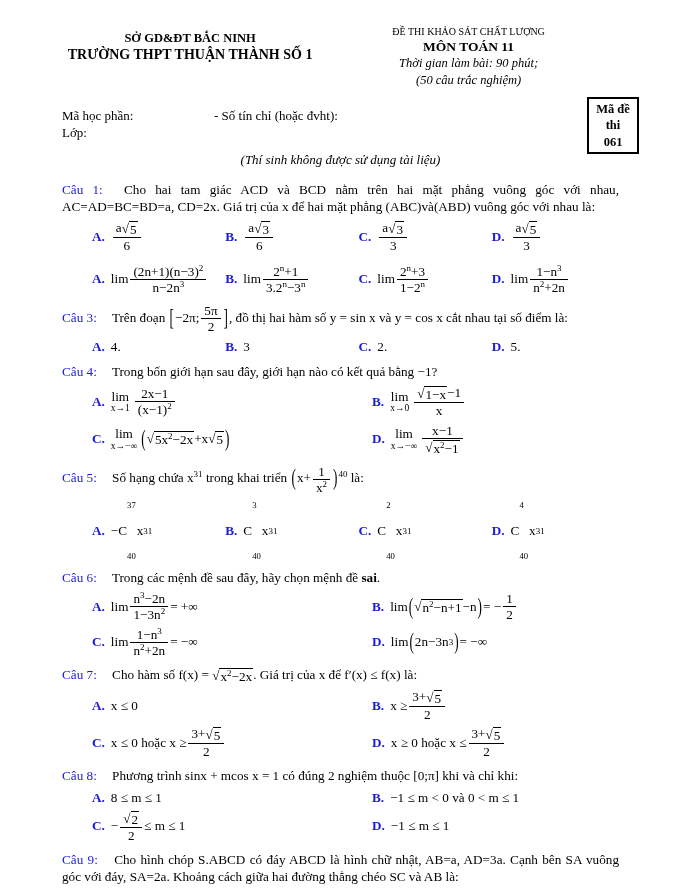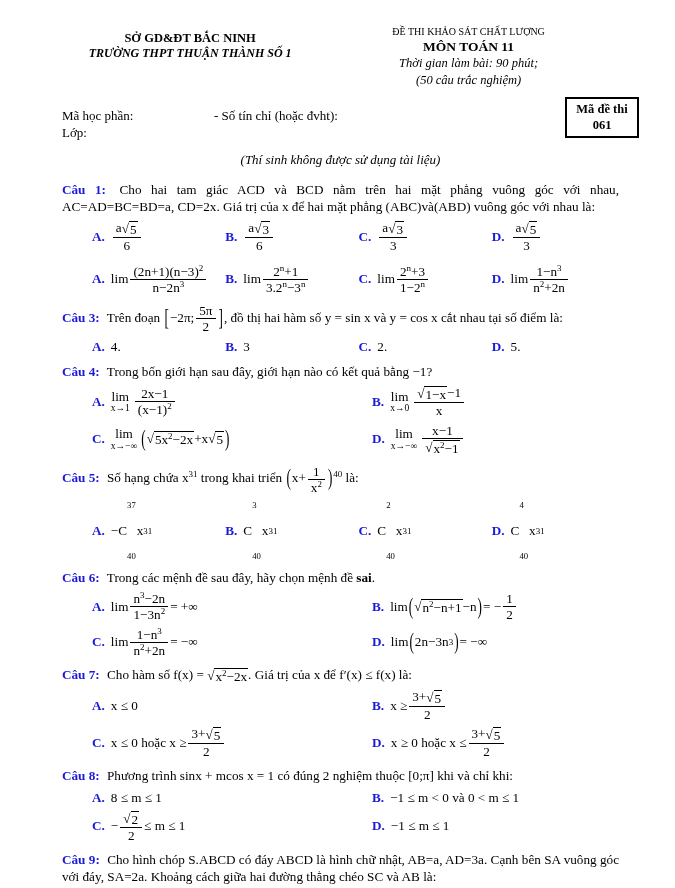--- a/index.html
+++ b/index.html
@@ -6,40 +6,40 @@
   *{margin:0;padding:0;box-sizing:border-box;}
   html,body{background:#fff;}
   body{font-family:"Liberation Serif","DejaVu Serif",serif;color:var(--ink);}
   .page{position:relative;width:675px;height:888px;background:var(--bg);
         padding:26px 56px 16px 62px;display:flex;flex-direction:column;overflow:hidden;}
 
   
   .header-row{display:flex;}
   .header-left{width:46%;text-align:center;font-weight:700;padding-top:4px;}
   .hl1{font-size:12.5px;line-height:1.3;}
-  .hl2{font-size:12px;line-height:1.3;font-style:italic;}
+  .hl2{font-size:14px;line-height:1.3;}
   .header-right{width:54%;text-align:center;}
   .hr1{font-size:10px;font-weight:400;line-height:1.25;}
   .hr2{font-size:13.5px;font-weight:700;line-height:1.25;}
   .hr3,.hr4{font-size:12.5px;font-style:italic;line-height:1.3;}
 
   
   .meta{margin-top:19px;font-size:13px;line-height:1.35;}
   .meta-line1{display:flex;}
   .meta-l1a{width:152px;}
-  .exam-code-box{position:absolute;right:36px;top:97px;width:74px;border:2px solid #000;
+  .exam-code-box{position:absolute;right:36px;top:97px;width:52px;border:2px solid #000;
                  text-align:center;font-weight:700;font-size:12.5px;line-height:1.3;padding:2px 2px;}
   .notice{text-align:center;font-style:italic;font-size:13px;margin-top:10px;}
   .name-line{font-size:13px;margin-top:3px;white-space:nowrap;overflow:hidden;}
 
   
   .questions{margin-top:10px;font-size:13.2px;}
   .q-block{margin-bottom:6px;}
   .q-text{text-align:justify;line-height:1.3;}
-  .q-label{font-weight:700;color:var(--accent);margin-right:4px;}
+  .q-label{font-weight:400;color:var(--accent);margin-right:12px;}
   .q-options{display:grid;padding-left:30px;margin:3px 0 2px;column-gap:6px;}
   .q-options.cols4{grid-template-columns:repeat(4,1fr);}
   .q-options.cols2{grid-template-columns:52% 48%;}
   .q-option{display:flex;align-items:center;padding:2px 0;min-height:20px;}
   .opt-letter{font-weight:700;color:var(--accent);margin-right:6px;}
   .opt-content{display:inline-flex;align-items:center;flex-wrap:wrap;}
 
   
   .mfrac{display:inline-flex;flex-direction:column;text-align:center;vertical-align:middle;
          margin:0 2px;line-height:1.15;}

